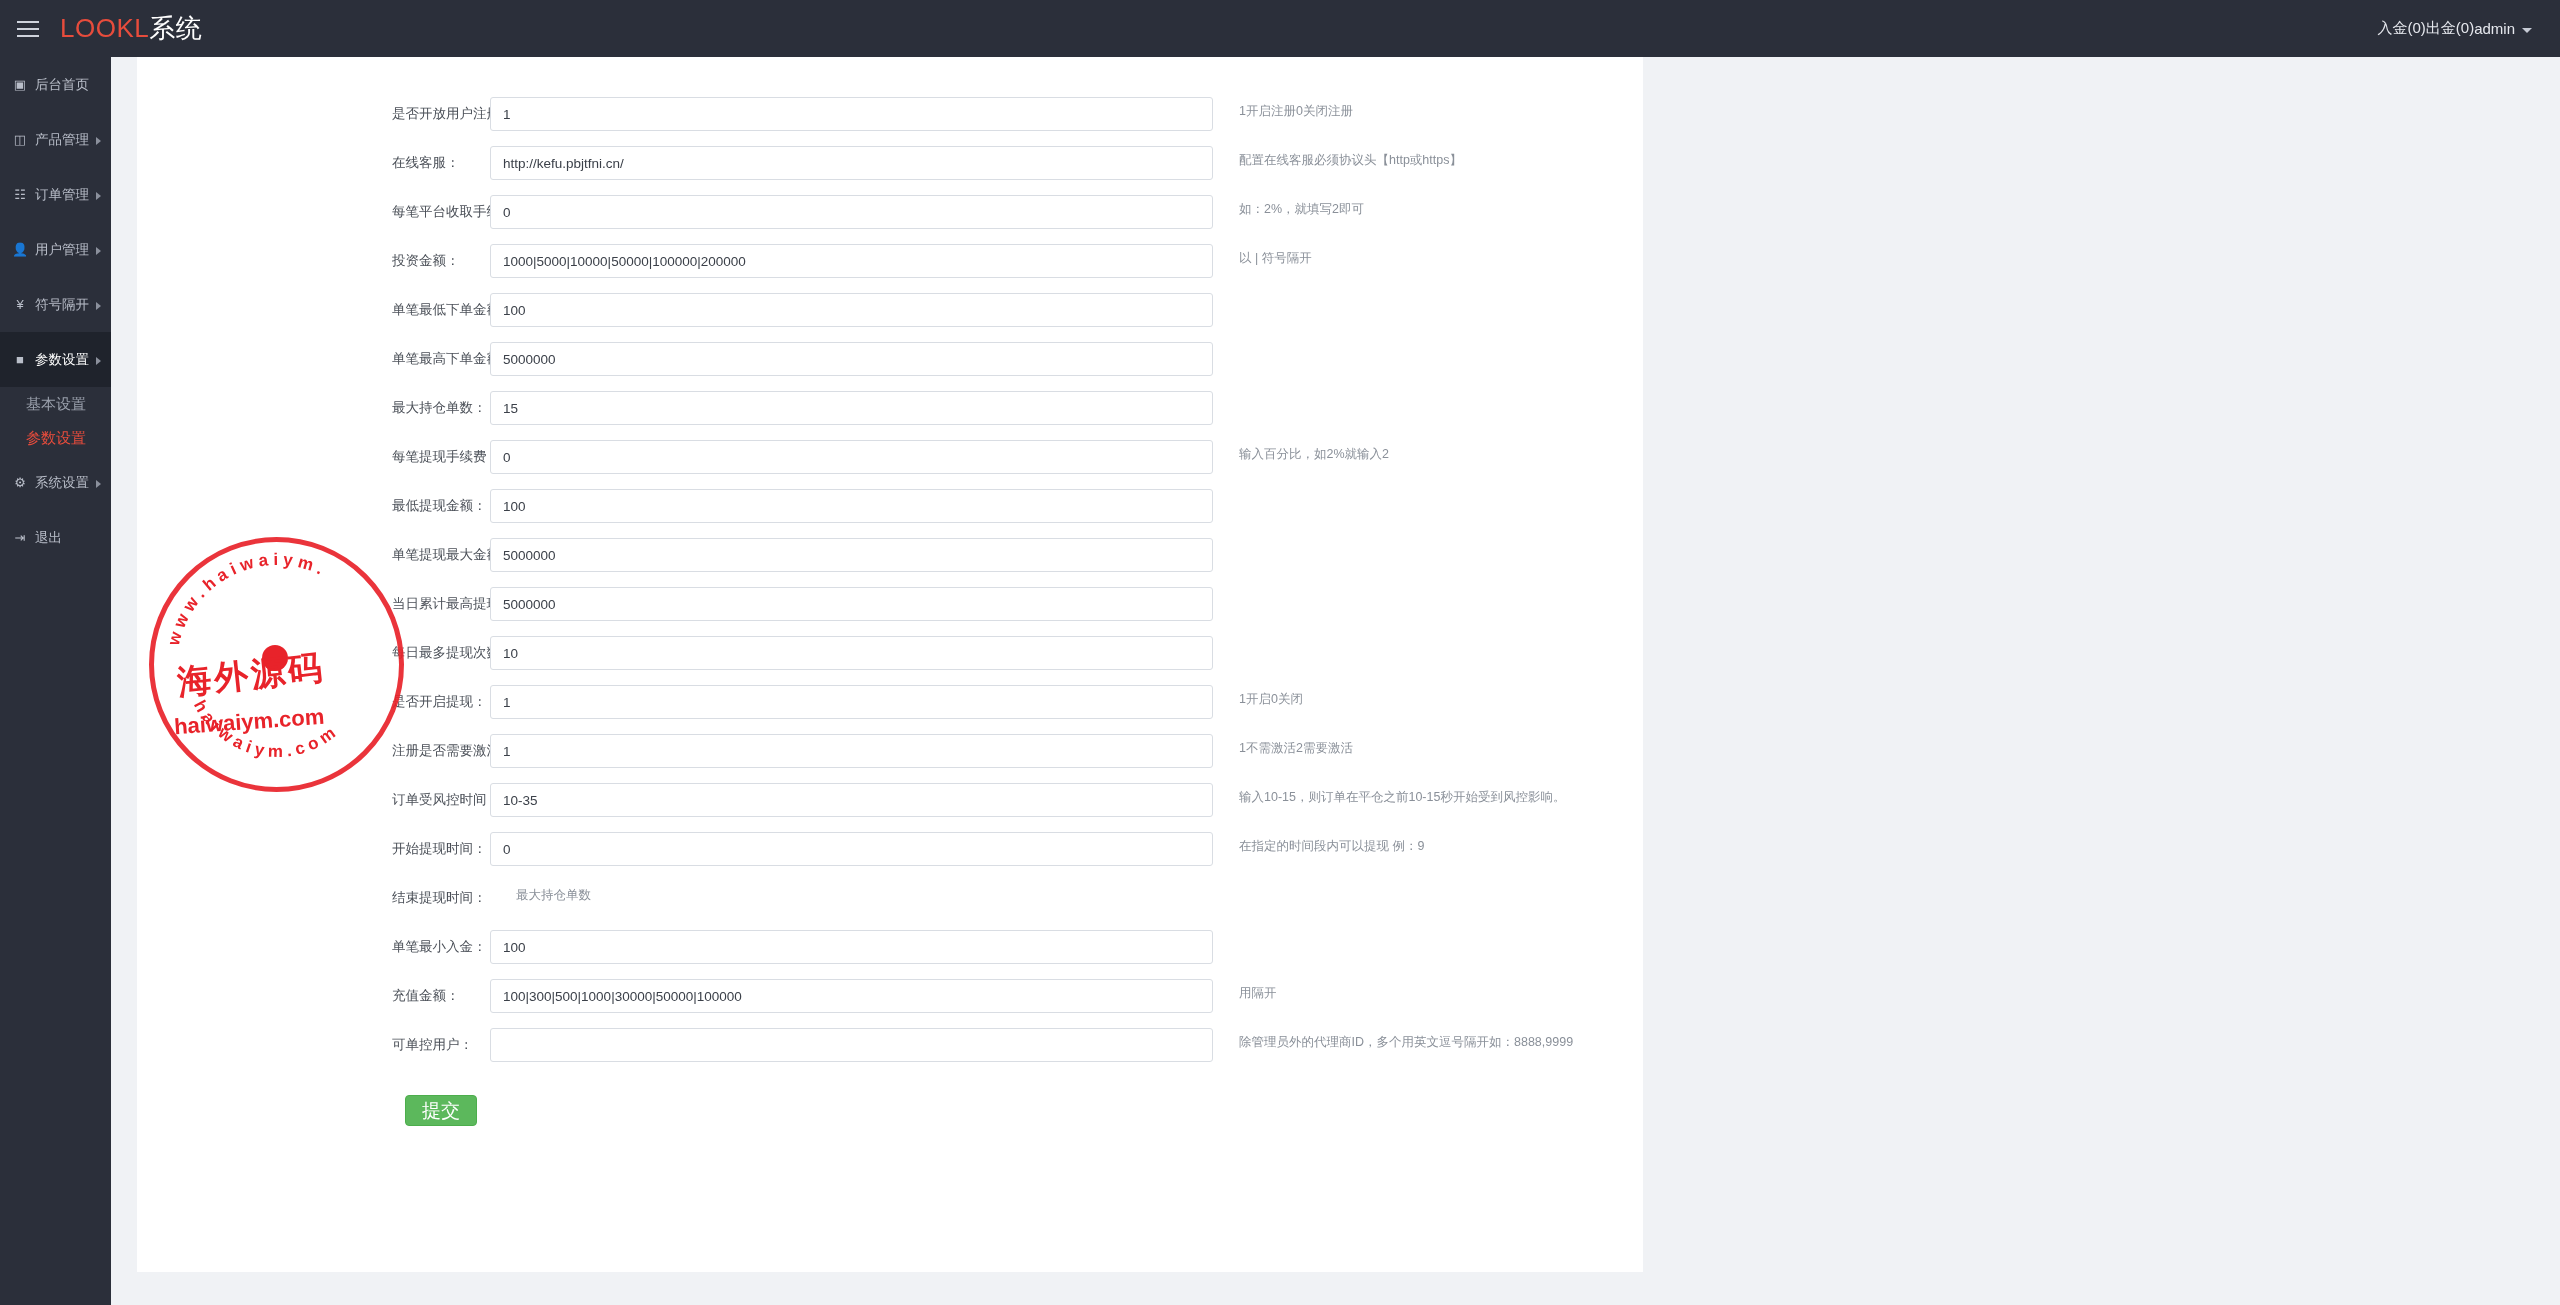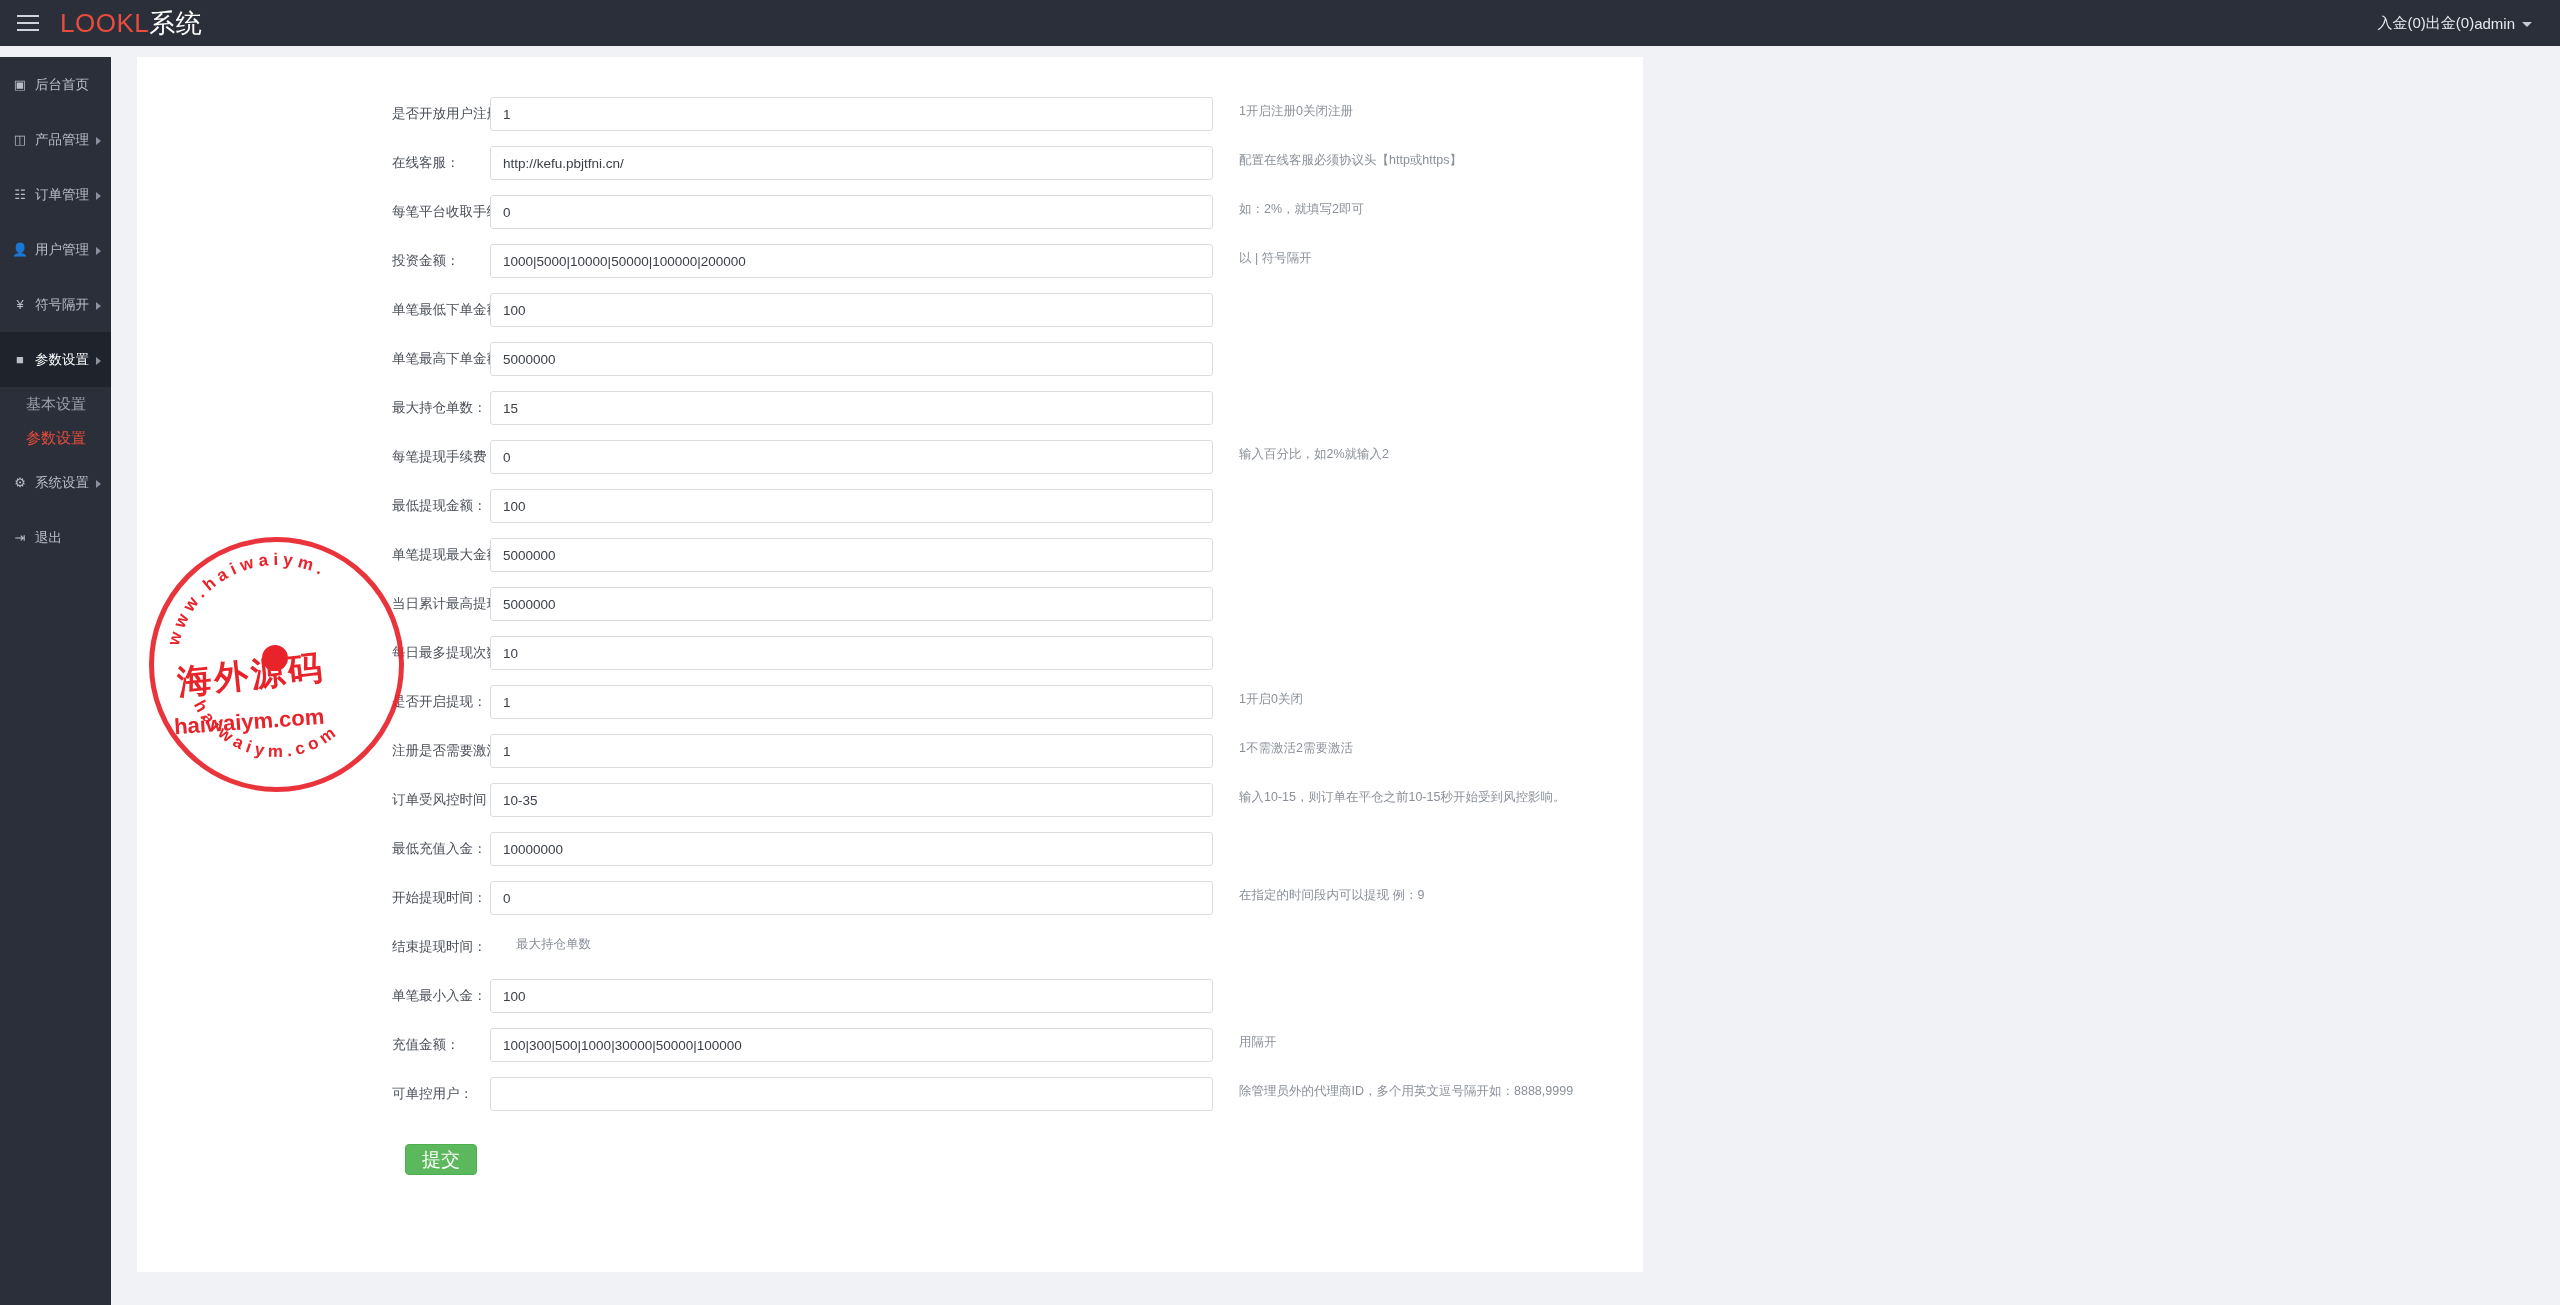--- a/index.html
+++ b/index.html
@@ -5,21 +5,21 @@
   * { box-sizing: border-box; }
   html, body {
     margin: 0; padding: 0;
     width: 2560px; height: 1305px;
     background: #f0f2f5;
     font-family: "Liberation Sans", sans-serif;
     overflow: hidden;
   }
   
   .topbar {
-    position: absolute; top: 0; left: 0; width: 2560px; height: 46px;
+    position: absolute; top: 0; left: 0; width: 2560px; height: 57px;
     background: #2b2f3a; color: #fff; display: flex; align-items: center;
   }
   .hamburger {
     width: 56px; height: 57px; display: flex; flex-direction: column;
     align-items: center; justify-content: center; gap: 5px; cursor: pointer;
   }
   .hamburger i { display: block; width: 22px; height: 2px; background: #cfd3dc; }
   .brand {
     font-size: 26px; letter-spacing: .5px; font-weight: 500; margin-left: 4px;
   }
@@ -271,25 +271,20 @@
         </div>
         <div class="row">
           <div class="row-label">注册是否需要激活：</div>
           <div class="row-field"><input type="text" value="1" style=""></div>
           <div class="row-help">1不需激活2需要激活</div>
         </div>
         <div class="row">
           <div class="row-label">订单受风控时间：</div>
           <div class="row-field"><input type="text" value="10-35" style=""></div>
           <div class="row-help">输入10-15，则订单在平仓之前10-15秒开始受到风控影响。</div>
-        </div>
-        <div class="row">
-          <div class="row-label">最低充值入金：</div>
-          <div class="row-field"><input type="text" value="10000000" style=""></div>
-          <div class="row-help"></div>
         </div>
         <div class="row">
           <div class="row-label">开始提现时间：</div>
           <div class="row-field"><input type="text" value="0" style=""></div>
           <div class="row-help">在指定的时间段内可以提现 例：9</div>
         </div>
         <div class="row">
           <div class="row-label">结束提现时间：</div>
           <div class="row-help">最大持仓单数</div>
         </div>

